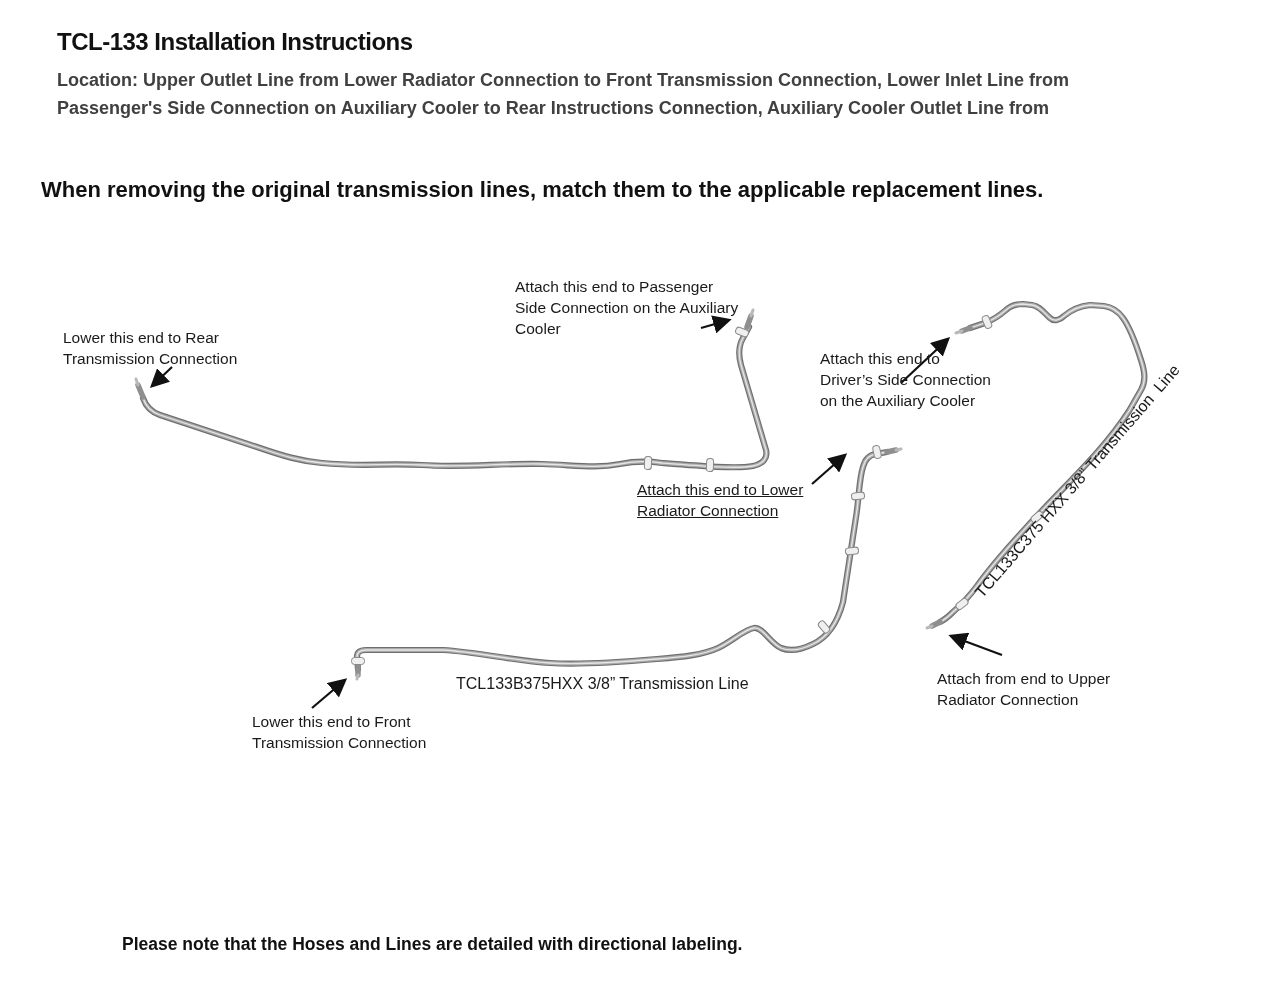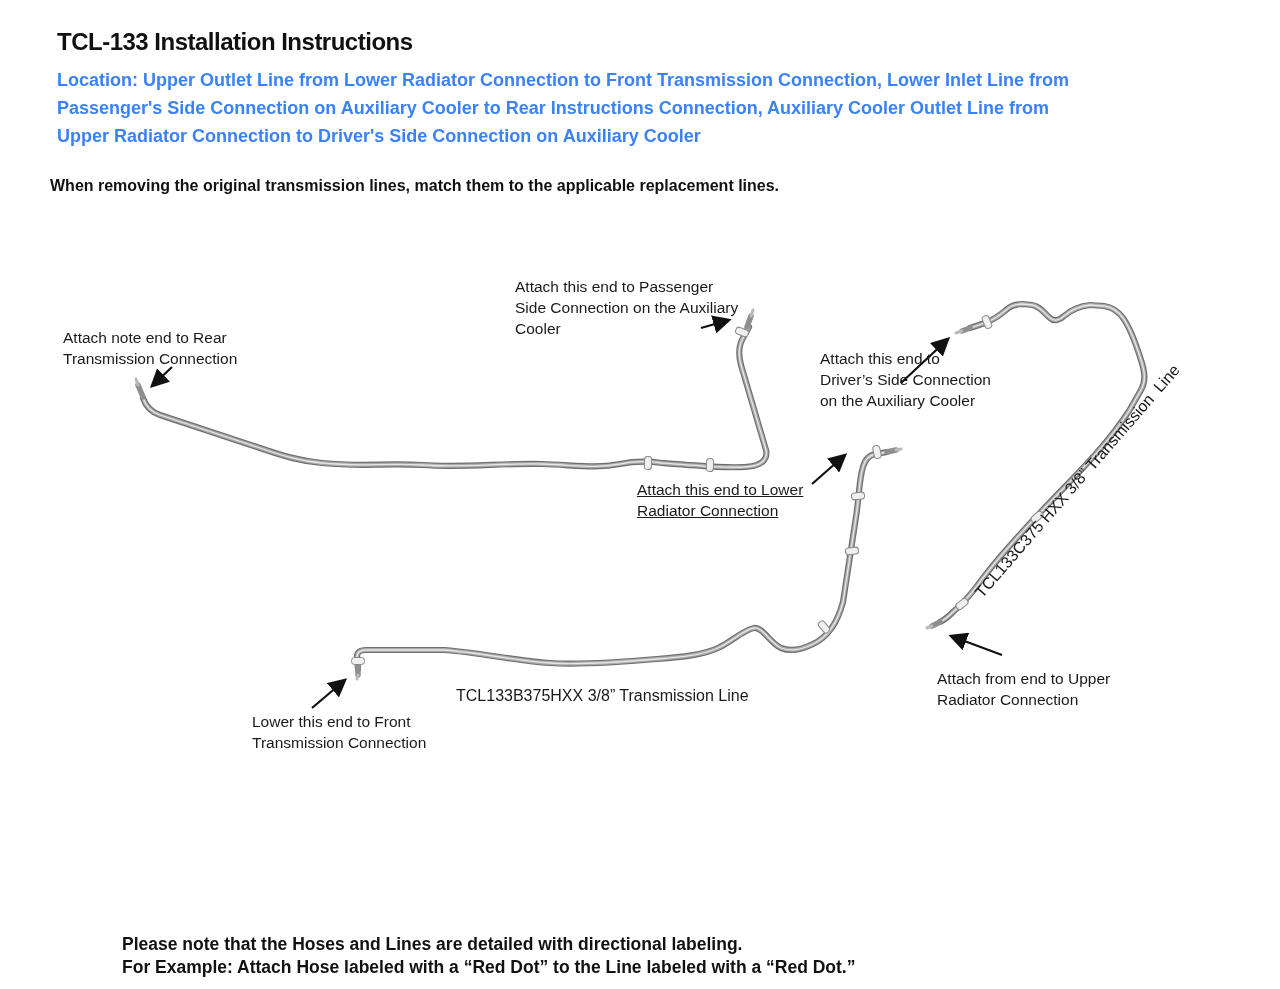--- a/index.html
+++ b/index.html
@@ -13,25 +13,25 @@
   }
   .abs{position:absolute;}
   .page-title{
     left:57px;top:28px;
     font-size:24px;font-weight:bold;letter-spacing:-0.5px;
     color:#111;white-space:nowrap;
   }
   .location-block{left:57px;top:66px;}
   .location-line{
     font-size:18px;font-weight:bold;line-height:28px;
-    white-space:nowrap;color:#3b82f6;
+    white-space:nowrap;color:#404040;
   }
   .instruction-line{
-    left:50px;top:177px;
-    font-size:16px;font-weight:bold;white-space:nowrap;color:#111;
+    left:41px;top:177px;
+    font-size:22px;font-weight:bold;white-space:nowrap;color:#111;
   }
   .callout{
     font-size:15.5px;line-height:21px;color:#1a1a1a;
     white-space:nowrap;
   }
   .part-label{
     font-size:16px;color:#1a1a1a;white-space:nowrap;
   }
   .part-label.rotated{
     white-space:pre;
@@ -53,21 +53,20 @@
   .arrow{stroke:#111111;stroke-width:2.2;fill:none;}
 </style>
 </head>
 <body>
 
 <div class="abs page-title">TCL-133 Installation Instructions</div>
 
 <div class="abs location-block">
   <div class="location-line">Location: Upper Outlet Line from Lower Radiator Connection to Front Transmission Connection, Lower Inlet Line from</div>
   <div class="location-line">Passenger's Side Connection on Auxiliary Cooler to Rear Instructions Connection, Auxiliary Cooler Outlet Line from</div>
-  <div class="location-line">Upper Radiator Connection to Driver's Side Connection on Auxiliary Cooler</div>
 </div>
 
 <div class="abs instruction-line">When removing the original transmission lines, match them to the applicable replacement lines.</div>
 
 <div class="abs" style="left:0;top:0;width:1280px;height:989px;">
   <svg width="1280" height="989" viewBox="0 0 1280 989">
     <defs>
       <marker id="ah" viewBox="0 0 10 10" refX="8.5" refY="5" markerWidth="8.5" markerHeight="8.5" orient="auto-start-reverse">
         <path d="M0 0 L10 5 L0 10 z" fill="#111111"></path>
       </marker>
@@ -122,21 +121,21 @@
       <path class="arrow" marker-end="url(#ah)" d="M 701 328 L 729 320"></path>
       <path class="arrow" marker-end="url(#ah)" d="M 901 383 L 948 339"></path>
       <path class="arrow" marker-end="url(#ah)" d="M 812 484 L 845 455"></path>
       <path class="arrow" marker-end="url(#ah)" d="M 312 708 L 345 680"></path>
       <path class="arrow" marker-end="url(#ah)" d="M 1002 655 L 951 636"></path>
     </g>
   </svg>
 
   
   <div class="abs callout" style="left:63px;top:327px;">
-    <div>Attach note end to Rear</div>
+    <div>Lower this end to Rear</div>
     <div>Transmission Connection</div>
   </div>
 
   <div class="abs callout" style="left:820px;top:348px;">
     <div>Attach this end to</div>
     <div>Driver’s Side Connection</div>
     <div>on the Auxiliary Cooler</div>
   </div>
 
   <div class="abs callout" style="left:515px;top:276px;">
@@ -154,20 +153,19 @@
     <div>Lower this end to Front</div>
     <div>Transmission Connection</div>
   </div>
 
   <div class="abs callout" style="left:937px;top:668px;">
     <div>Attach from end to Upper</div>
     <div>Radiator Connection</div>
   </div>
 
   
-  <div class="abs part-label" style="left:456px;top:675px;margin-top:12px;">TCL133B375HXX 3/8” Transmission Line</div>
+  <div class="abs part-label" style="left:456px;top:675px;">TCL133B375HXX 3/8” Transmission Line</div>
   <div class="abs part-label rotated" style="left:986px;top:582px;line-height:20px;">TCL133C375 HXX 3/8” Transmission  Line</div>
 </div>
 
 <div class="abs footer-block">
   <div class="footer-line">Please note that the Hoses and Lines are detailed with directional labeling.</div>
-  <div class="footer-line">For Example: Attach Hose labeled with a “Red Dot” to the Line labeled with a “Red Dot.”</div>
 </div>
 
 </body></html>

